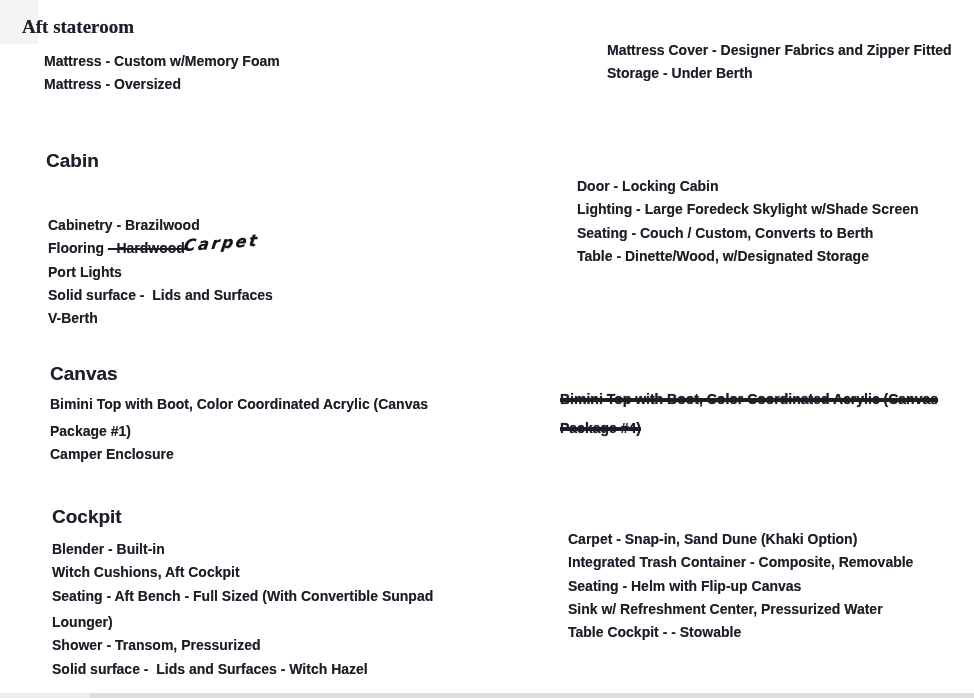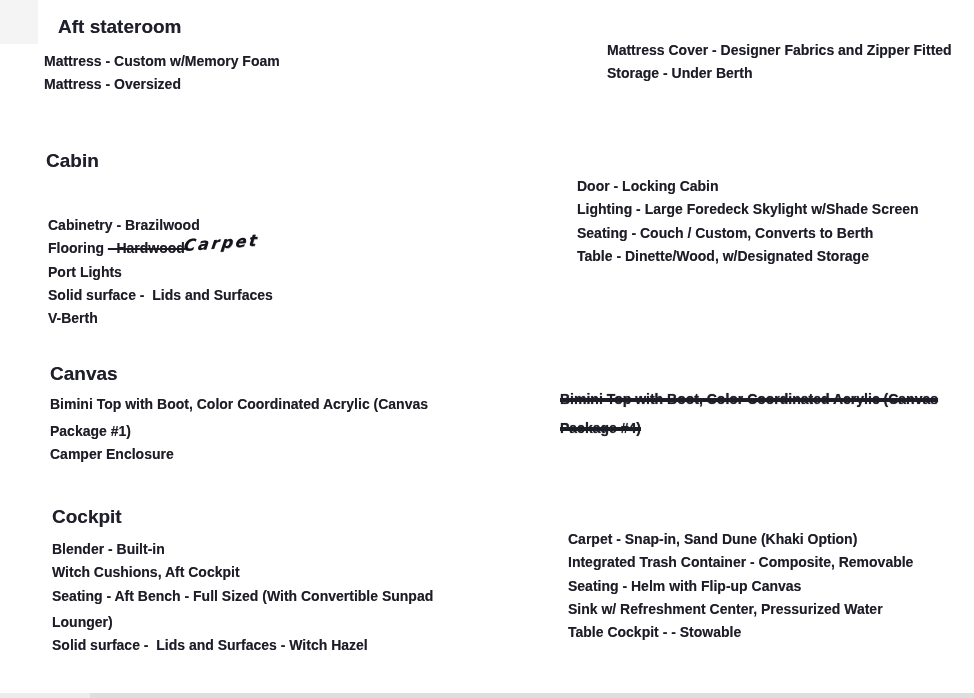--- a/index.html
+++ b/index.html
@@ -50,21 +50,21 @@
     font-size: 14px;
     font-weight: 700;
     line-height: 26.5px;
     white-space: pre;
     text-shadow: 0 0 0.5px rgba(25,25,40,0.5);
   }
   .col .item + .item { margin-top: -3.2px; }
 
   
   .sec-0 { top: 16px; }
-  .sec-0 .sec-title  { margin-left: 58px; }
+  .sec-0 .sec-title  { margin-left: 22px; font-family: Liberation Serif, serif; }
   .sec-0 .col-left   { left: 44px;  top: 32px; }
   .sec-0 .col-right  { left: 563px; top: 21px; margin-left: 44px; }
 
   .sec-1 { top: 150px; }
   .sec-1 .sec-title  { margin-left: 46px; }
   .sec-1 .col-left   { left: 48px;  top: 30px; margin-top: 32px; }
   .sec-1 .col-right  { left: 564px; top: 23px; margin-left: 13px; }
 
   .sec-2 { top: 363px; }
   .sec-2 .sec-title  { margin-left: 50px; }
@@ -148,20 +148,21 @@
 Package #4)</span></div>
         </div>
       </section>
       <section class="section sec-3">
         <h2 class="sec-title">Cockpit</h2>
         <div class="col col-left">
           <div class="item"><span class="part normal">Blender - Built-in</span></div>
           <div class="item"><span class="part normal">Witch Cushions, Aft Cockpit</span></div>
           <div class="item"><span class="part normal">Seating - Aft Bench - Full Sized (With Convertible Sunpad
 Lounger)</span></div>
+          <div class="item"><span class="part normal">Shower - Transom, Pressurized</span></div>
           <div class="item"><span class="part normal">Solid surface -  Lids and Surfaces - Witch Hazel</span></div>
         </div>
         <div class="col col-right">
           <div class="item"><span class="part normal">Carpet - Snap-in, Sand Dune (Khaki Option)</span></div>
           <div class="item"><span class="part normal">Integrated Trash Container - Composite, Removable</span></div>
           <div class="item"><span class="part normal">Seating - Helm with Flip-up Canvas</span></div>
           <div class="item"><span class="part normal">Sink w/ Refreshment Center, Pressurized Water</span></div>
           <div class="item"><span class="part normal">Table Cockpit - - Stowable</span></div>
         </div>
       </section>

